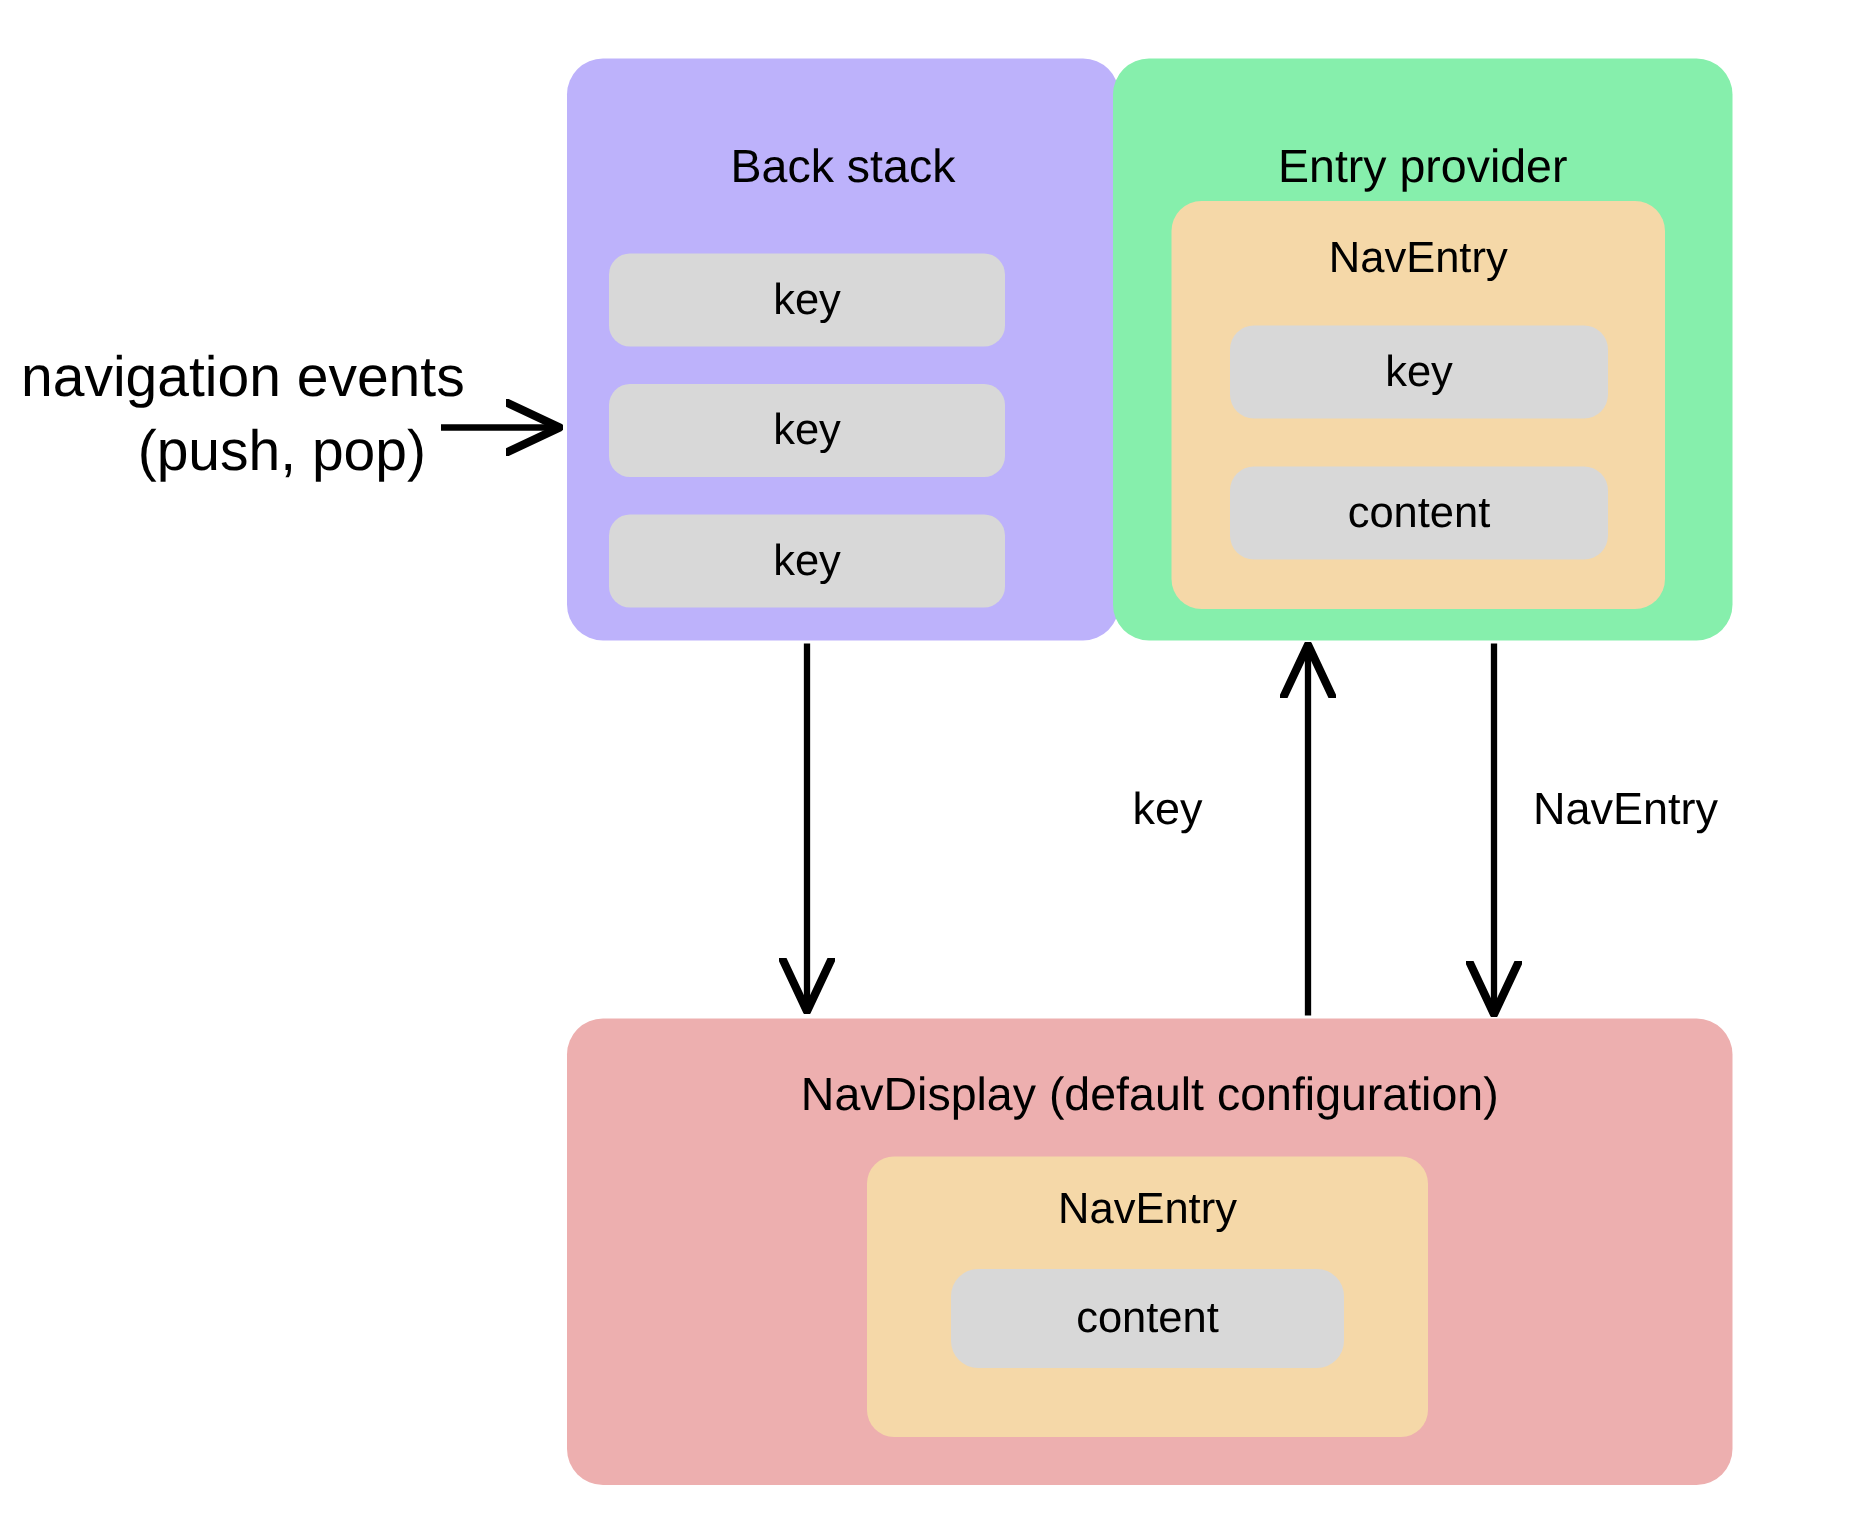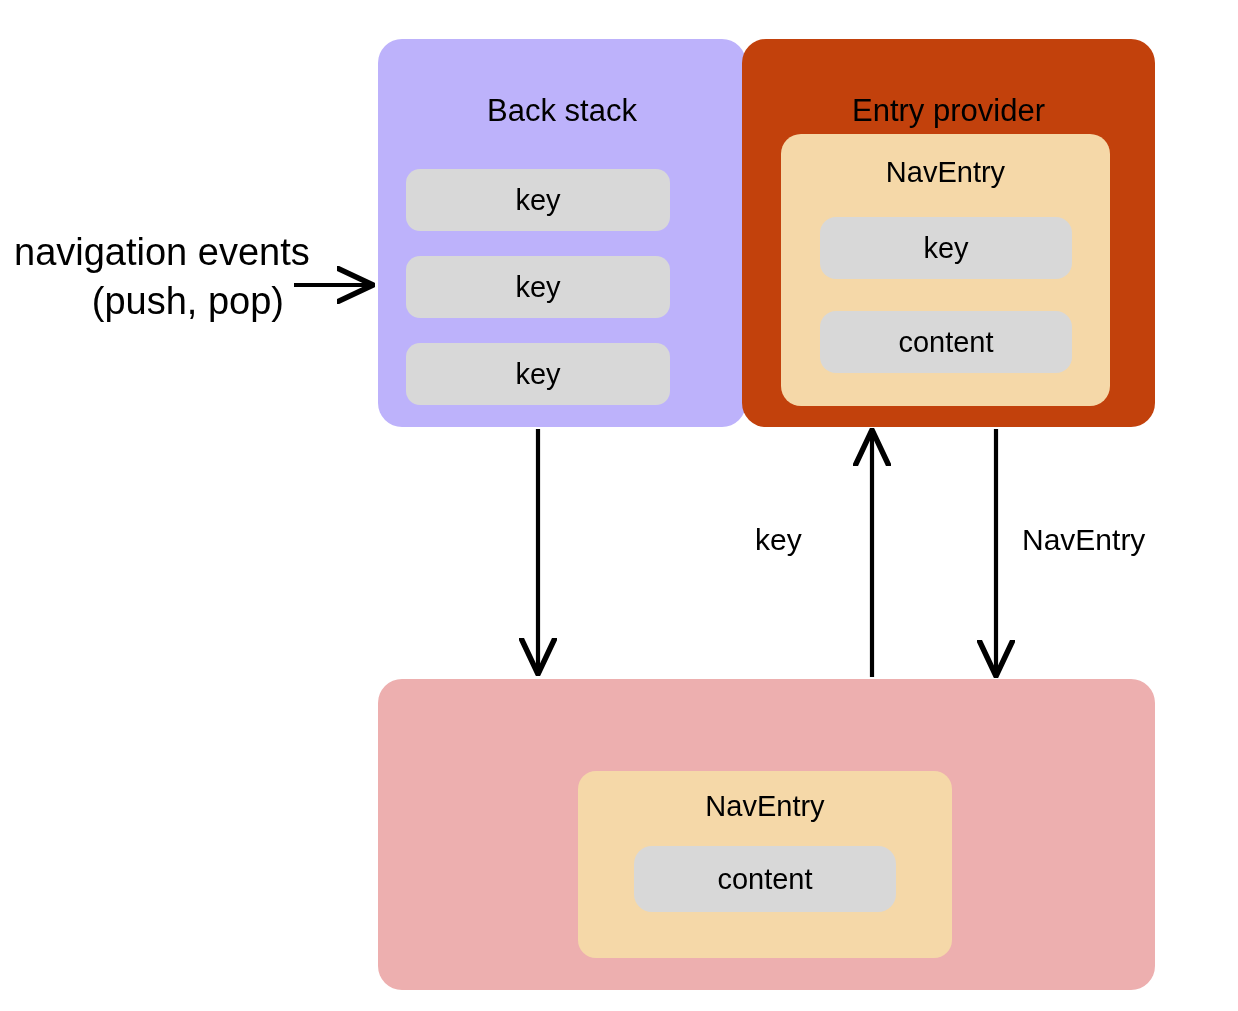--- a/index.html
+++ b/index.html
@@ -59,21 +59,21 @@
   #bs-key-0 { top: 130px; }
   #bs-key-1 { top: 217px; }
   #bs-key-2 { top: 304px; }
 
   
   #entry-provider {
     left: 742px;
     top: 39px;
     width: 413px;
     height: 388px;
-    background: #c2410c;
+    background: #86efac;
     border-radius: 24px;
   }
   #entry-provider-title {
     top: 54px;
     font-size: 31px;
   }
   #ep-nav-entry {
     position: absolute;
     left: 39px;
     top: 95px;
@@ -217,19 +217,20 @@
       <div class="box-title" id="ep-nav-entry-title">NavEntry</div>
       <div class="ep-pill" id="ep-pill-key">key</div>
       <div class="ep-pill" id="ep-pill-content">content</div>
     </div>
   </div>
 
   <div class="free-label" id="key-arrow-label">key</div>
   <div class="free-label" id="nav-entry-arrow-label">NavEntry</div>
 
   <div class="box" id="nav-display">
+    <div class="box-title" id="nav-display-title">NavDisplay (default configuration)</div>
     <div id="nd-nav-entry">
       <div class="box-title" id="nd-nav-entry-title">NavEntry</div>
       <div id="nd-pill-content">content</div>
     </div>
   </div>
 
 </div>
 
 </body></html>

